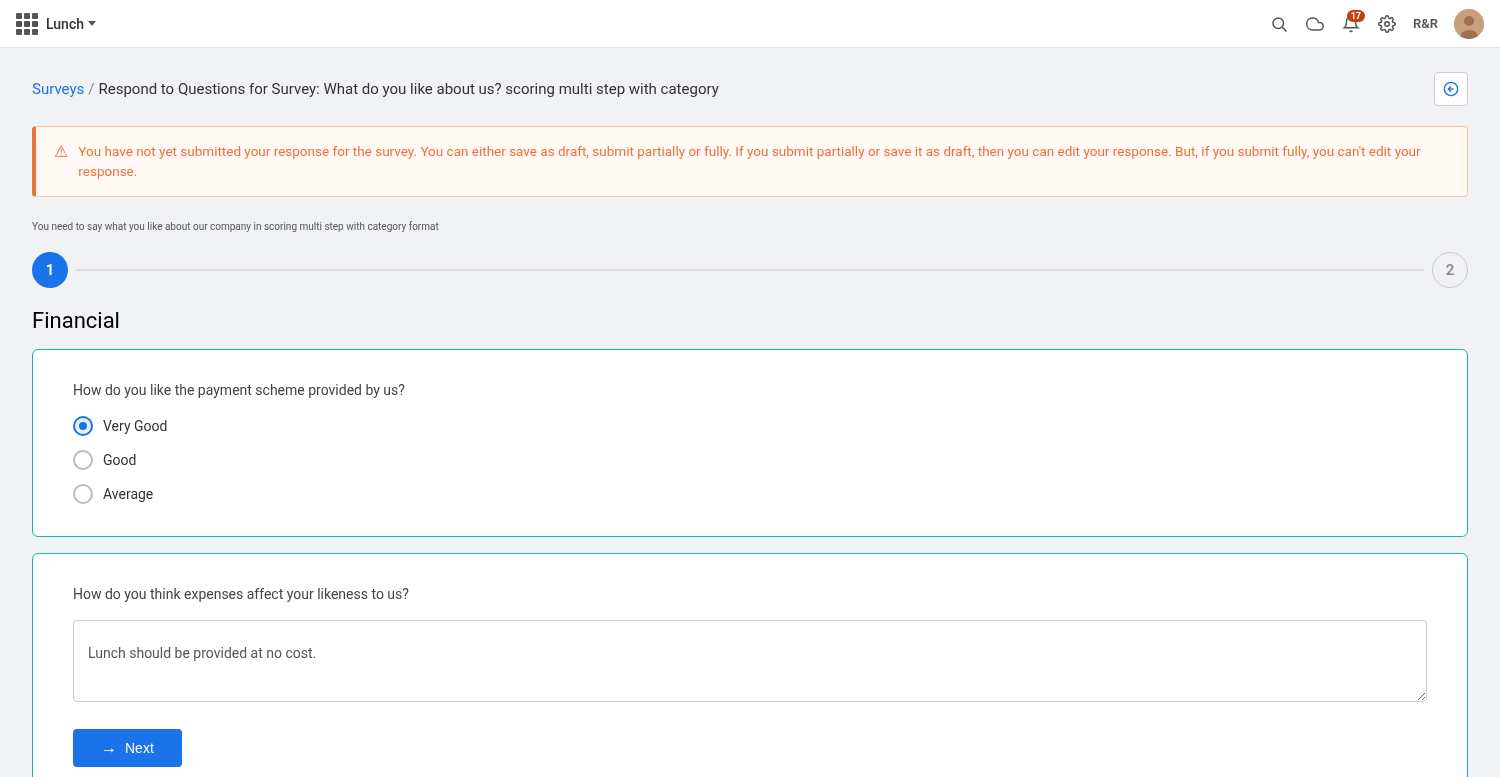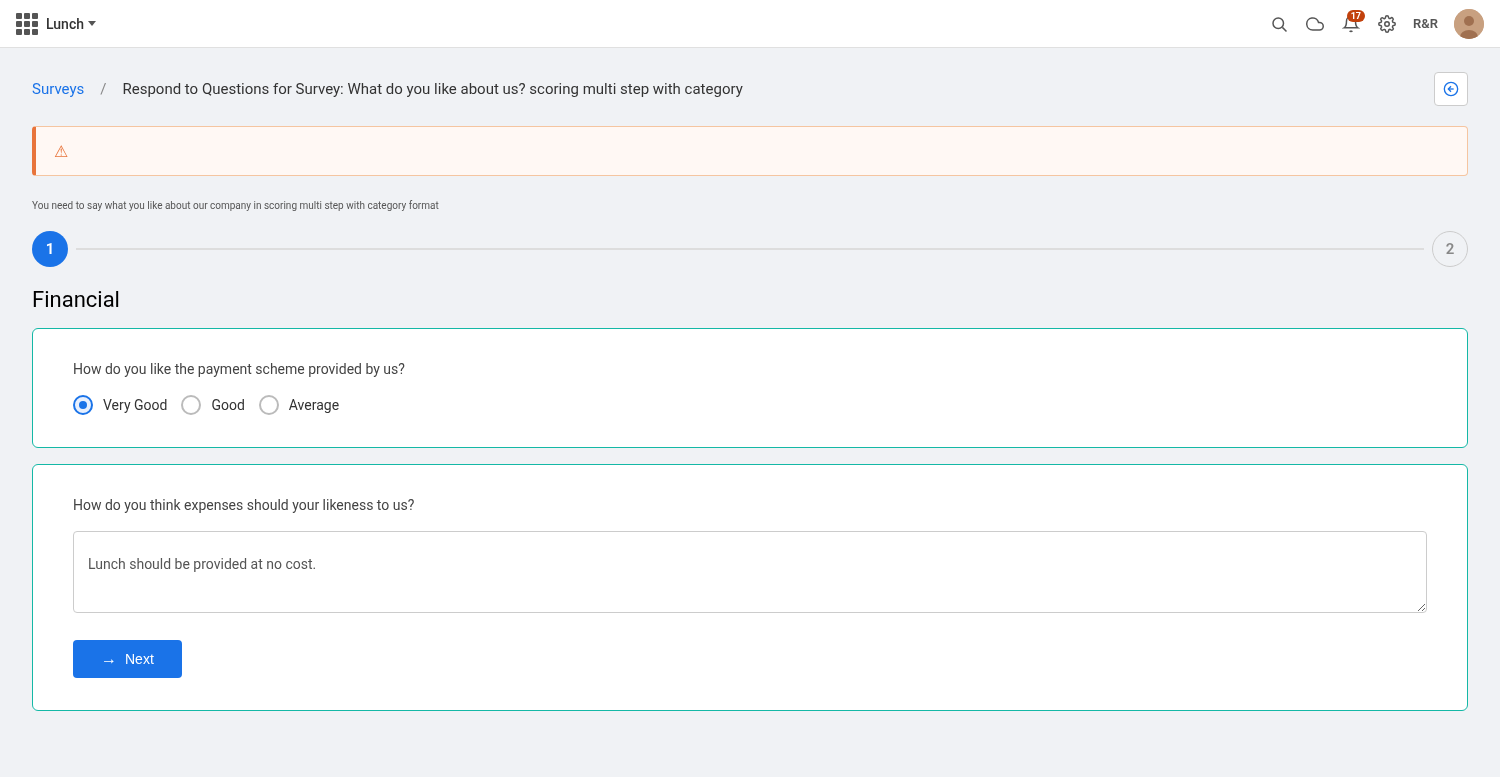--- a/index.html
+++ b/index.html
@@ -108,21 +108,21 @@
     .main-content {
       margin-top: 48px;
       padding: 24px 32px;
       max-width: 1500px;
     }
 
     
     .breadcrumb {
       display: flex;
       align-items: center;
-      gap: 16px;
+      gap: 4px;
       margin-bottom: 20px;
     }
     .breadcrumb-link {
       color: #1a73e8;
       cursor: pointer;
       font-size: 15px;
     }
     .breadcrumb-sep {
       color: #888;
       font-size: 15px;
@@ -225,21 +225,21 @@
       padding: 32px 40px;
       margin-bottom: 16px;
     }
     .question-label {
       font-size: 14px;
       color: #444;
       margin-bottom: 18px;
     }
     .radio-group {
       display: flex;
-      flex-direction: row;
+      flex-direction: column;
       gap: 14px;
     }
     .radio-option {
       display: flex;
       align-items: center;
       gap: 10px;
       cursor: pointer;
     }
     .radio-circle {
       width: 20px;
@@ -375,20 +375,21 @@
       <svg width="16" height="16" viewBox="0 0 24 24" fill="none" stroke="#1a73e8" stroke-width="2">
         <circle cx="12" cy="12" r="10"></circle>
         <polyline points="12 8 8 12 12 16"></polyline>
         <line x1="16" y1="12" x2="8" y2="12"></line>
       </svg>
     </div>
   </div>
 
   <div class="warning-banner">
     <span class="warning-icon">⚠</span>
+    <span class="warning-text">You have not yet submitted your response for the survey. You can either save as draft, submit partially or fully. If you submit partially or save it as draft, then you can edit your response. But, if you submit fully, you can't edit your response.</span>
   </div>
 
   <p class="survey-description">You need to say what you like about our company in scoring multi step with category format</p>
 
   <div class="step-indicator">
     <div class="step-circle active">
       <span>1</span>
     </div>
     <div class="step-line"></div>
     <div class="step-circle inactive">
@@ -414,21 +415,21 @@
       </label>
 
       <label class="radio-option">
         <div class="radio-circle unchecked"></div>
         <span class="radio-label">Average</span>
       </label>
     </div>
   </div>
 
   <div class="question-card">
-    <div class="question-label">How do you think expenses should your likeness to us?</div>
+    <div class="question-label">How do you think expenses affect your likeness to us?</div>
     <textarea class="question-textarea" rows="2" value="Lunch should be provided at no cost." style="">Lunch should be provided at no cost.</textarea>
 
     <button class="next-btn">
       <span class="next-arrow">→</span>
       <span>Next</span>
     </button>
   </div>
 
 </div>
 

